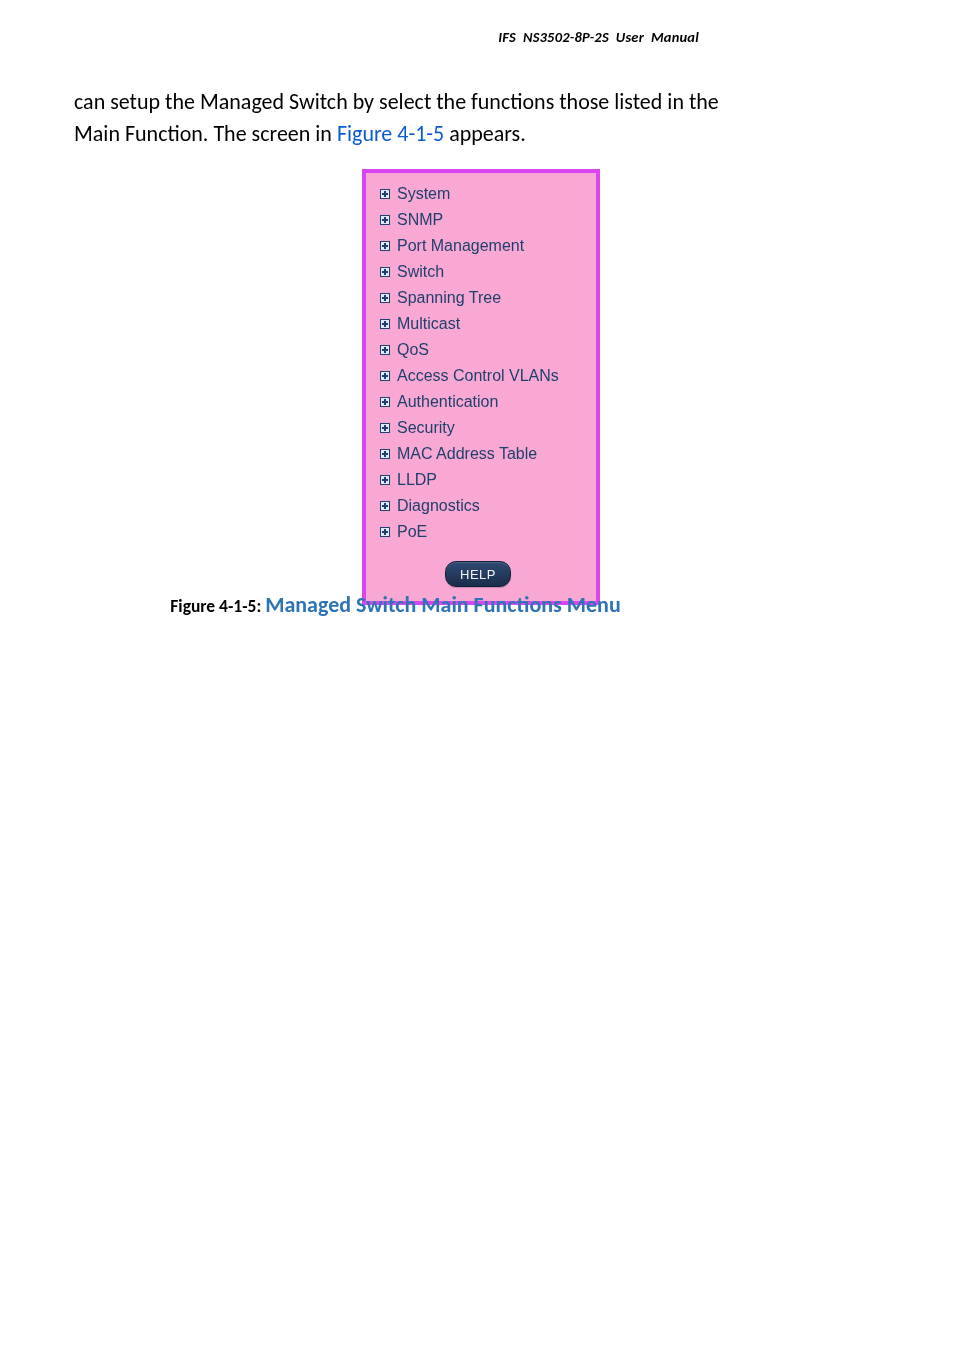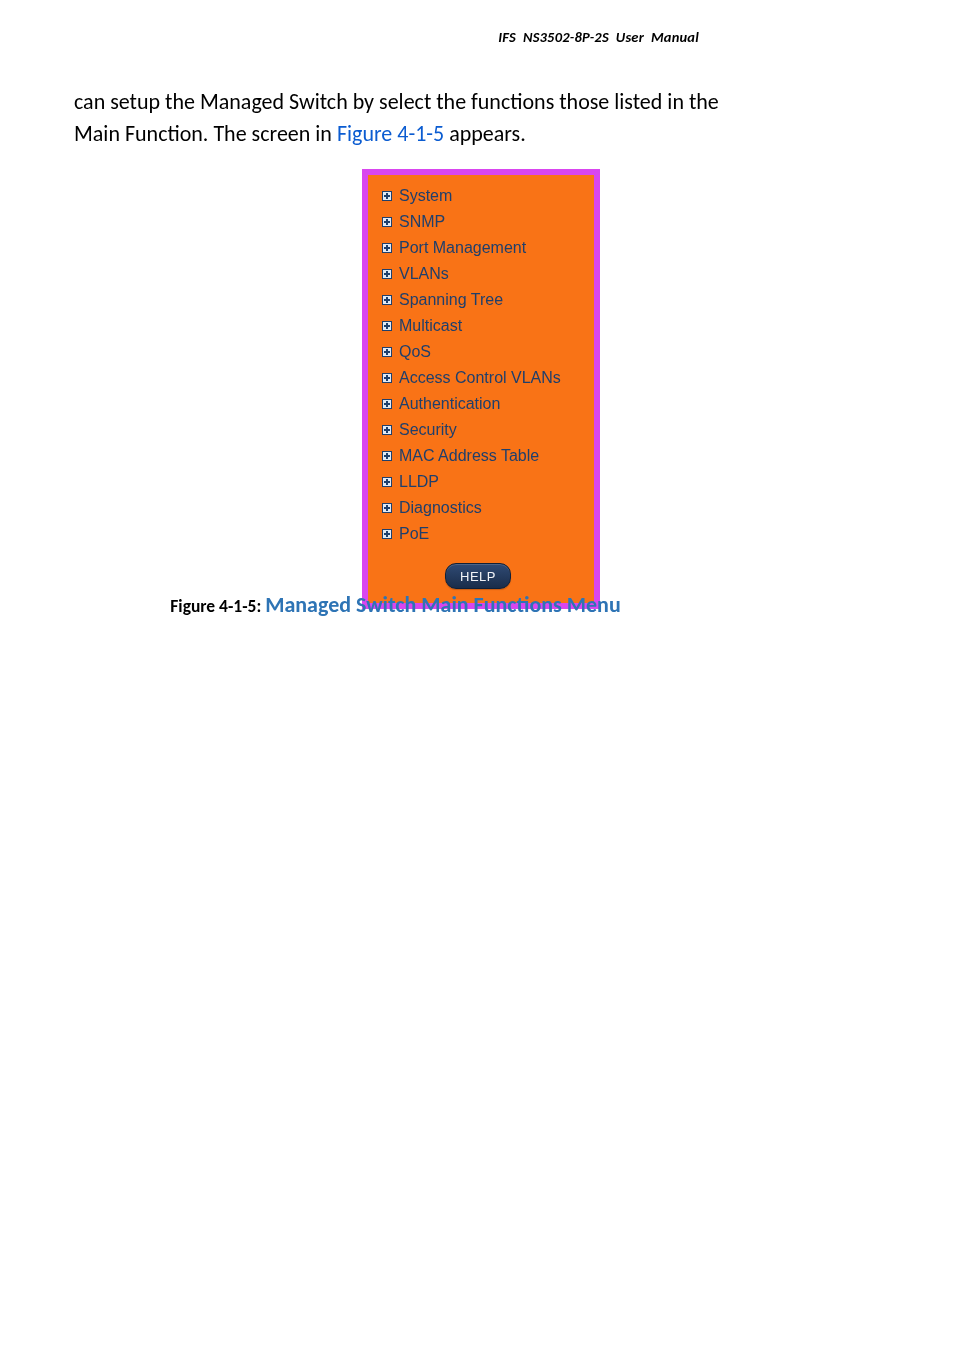--- a/index.html
+++ b/index.html
@@ -39,22 +39,22 @@
     color: #000;
   }
   .body-text .fig-ref {
     color: #0b5cd1;
   }
   .menu-panel {
     position: absolute;
     top: 169px;
     left: 362px;
     width: 238px;
-    background: #f97316;
-    border: 6px solid #d946ef;
+    background: #f9a8d4;
+    border: 4px solid #d946ef;
     box-sizing: border-box;
     padding: 10px 0 14px 0;
   }
   .menu-item {
     display: flex;
     align-items: center;
     padding: 2px 0 2px 14px;
     font-family: "Lucida Grande", "Segoe UI", Tahoma, Arial, sans-serif;
     font-size: 16px;
     color: #1f3f6c;
@@ -153,21 +153,21 @@
     <div class="menu-item">
       <span class="expand-box"></span>
       <span>SNMP</span>
     </div>
     <div class="menu-item">
       <span class="expand-box"></span>
       <span>Port Management</span>
     </div>
     <div class="menu-item">
       <span class="expand-box"></span>
-      <span>VLANs</span>
+      <span>Switch</span>
     </div>
     <div class="menu-item">
       <span class="expand-box"></span>
       <span>Spanning Tree</span>
     </div>
     <div class="menu-item">
       <span class="expand-box"></span>
       <span>Multicast</span>
     </div>
     <div class="menu-item">

